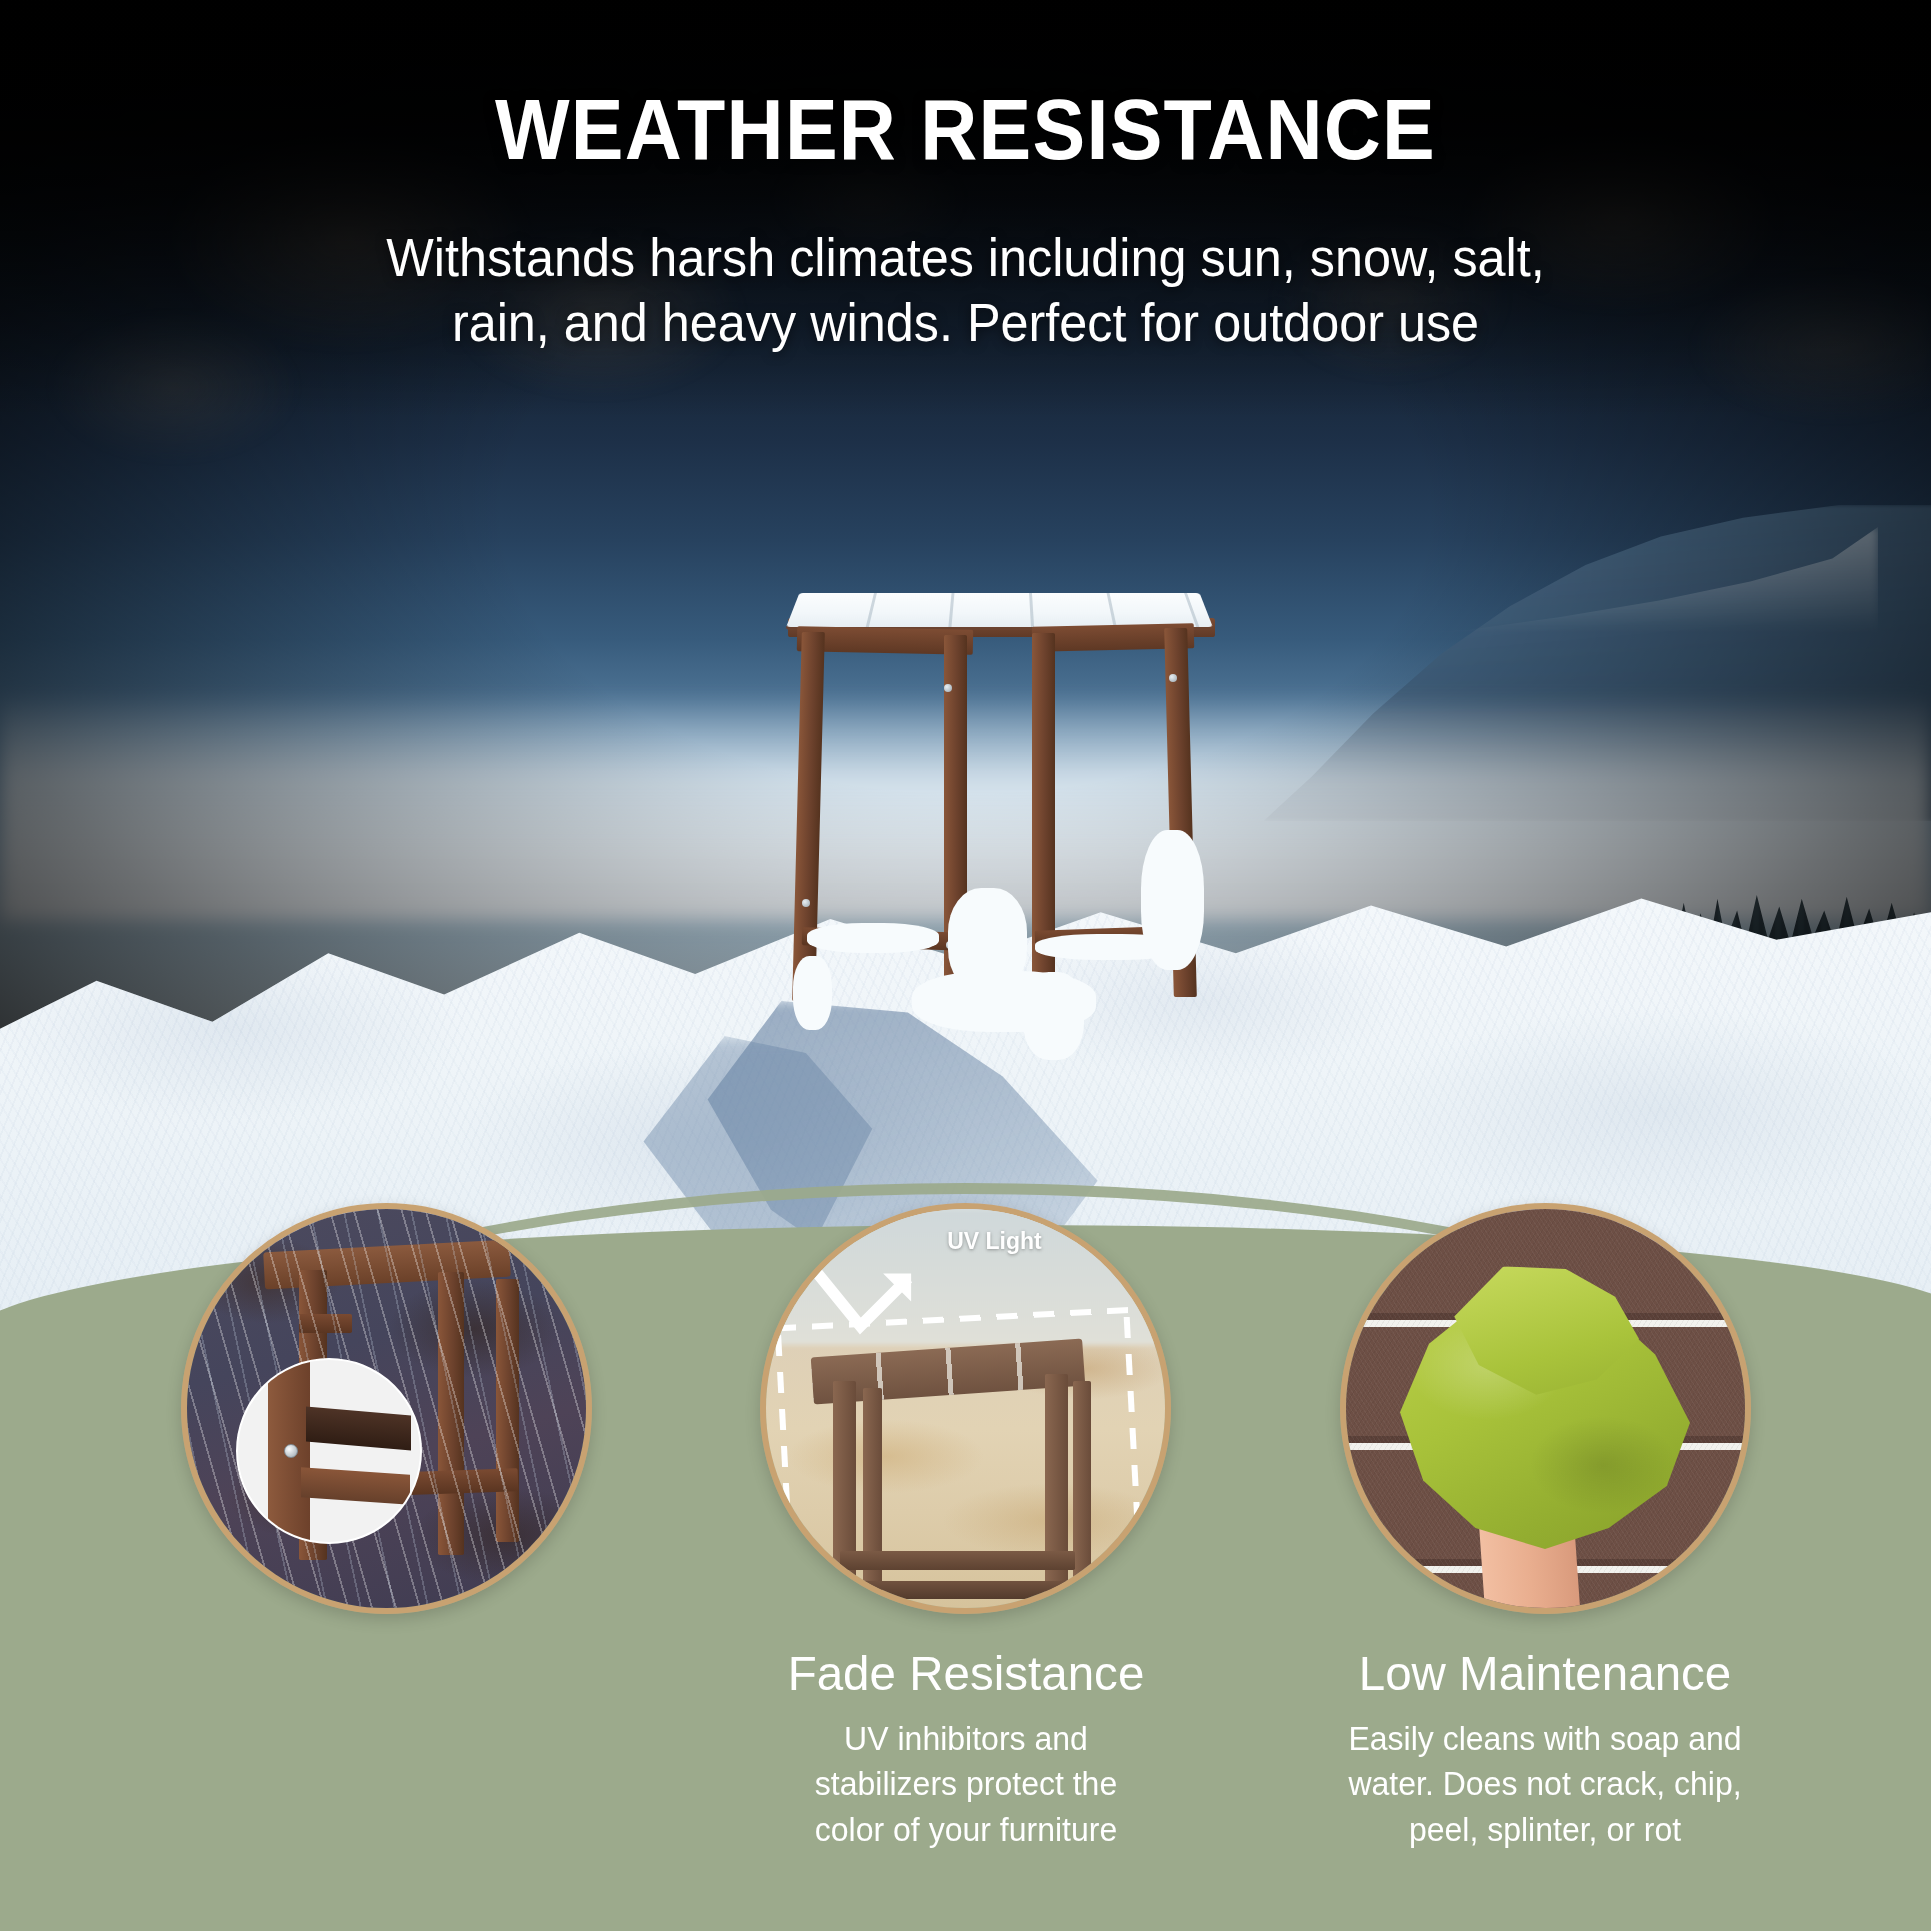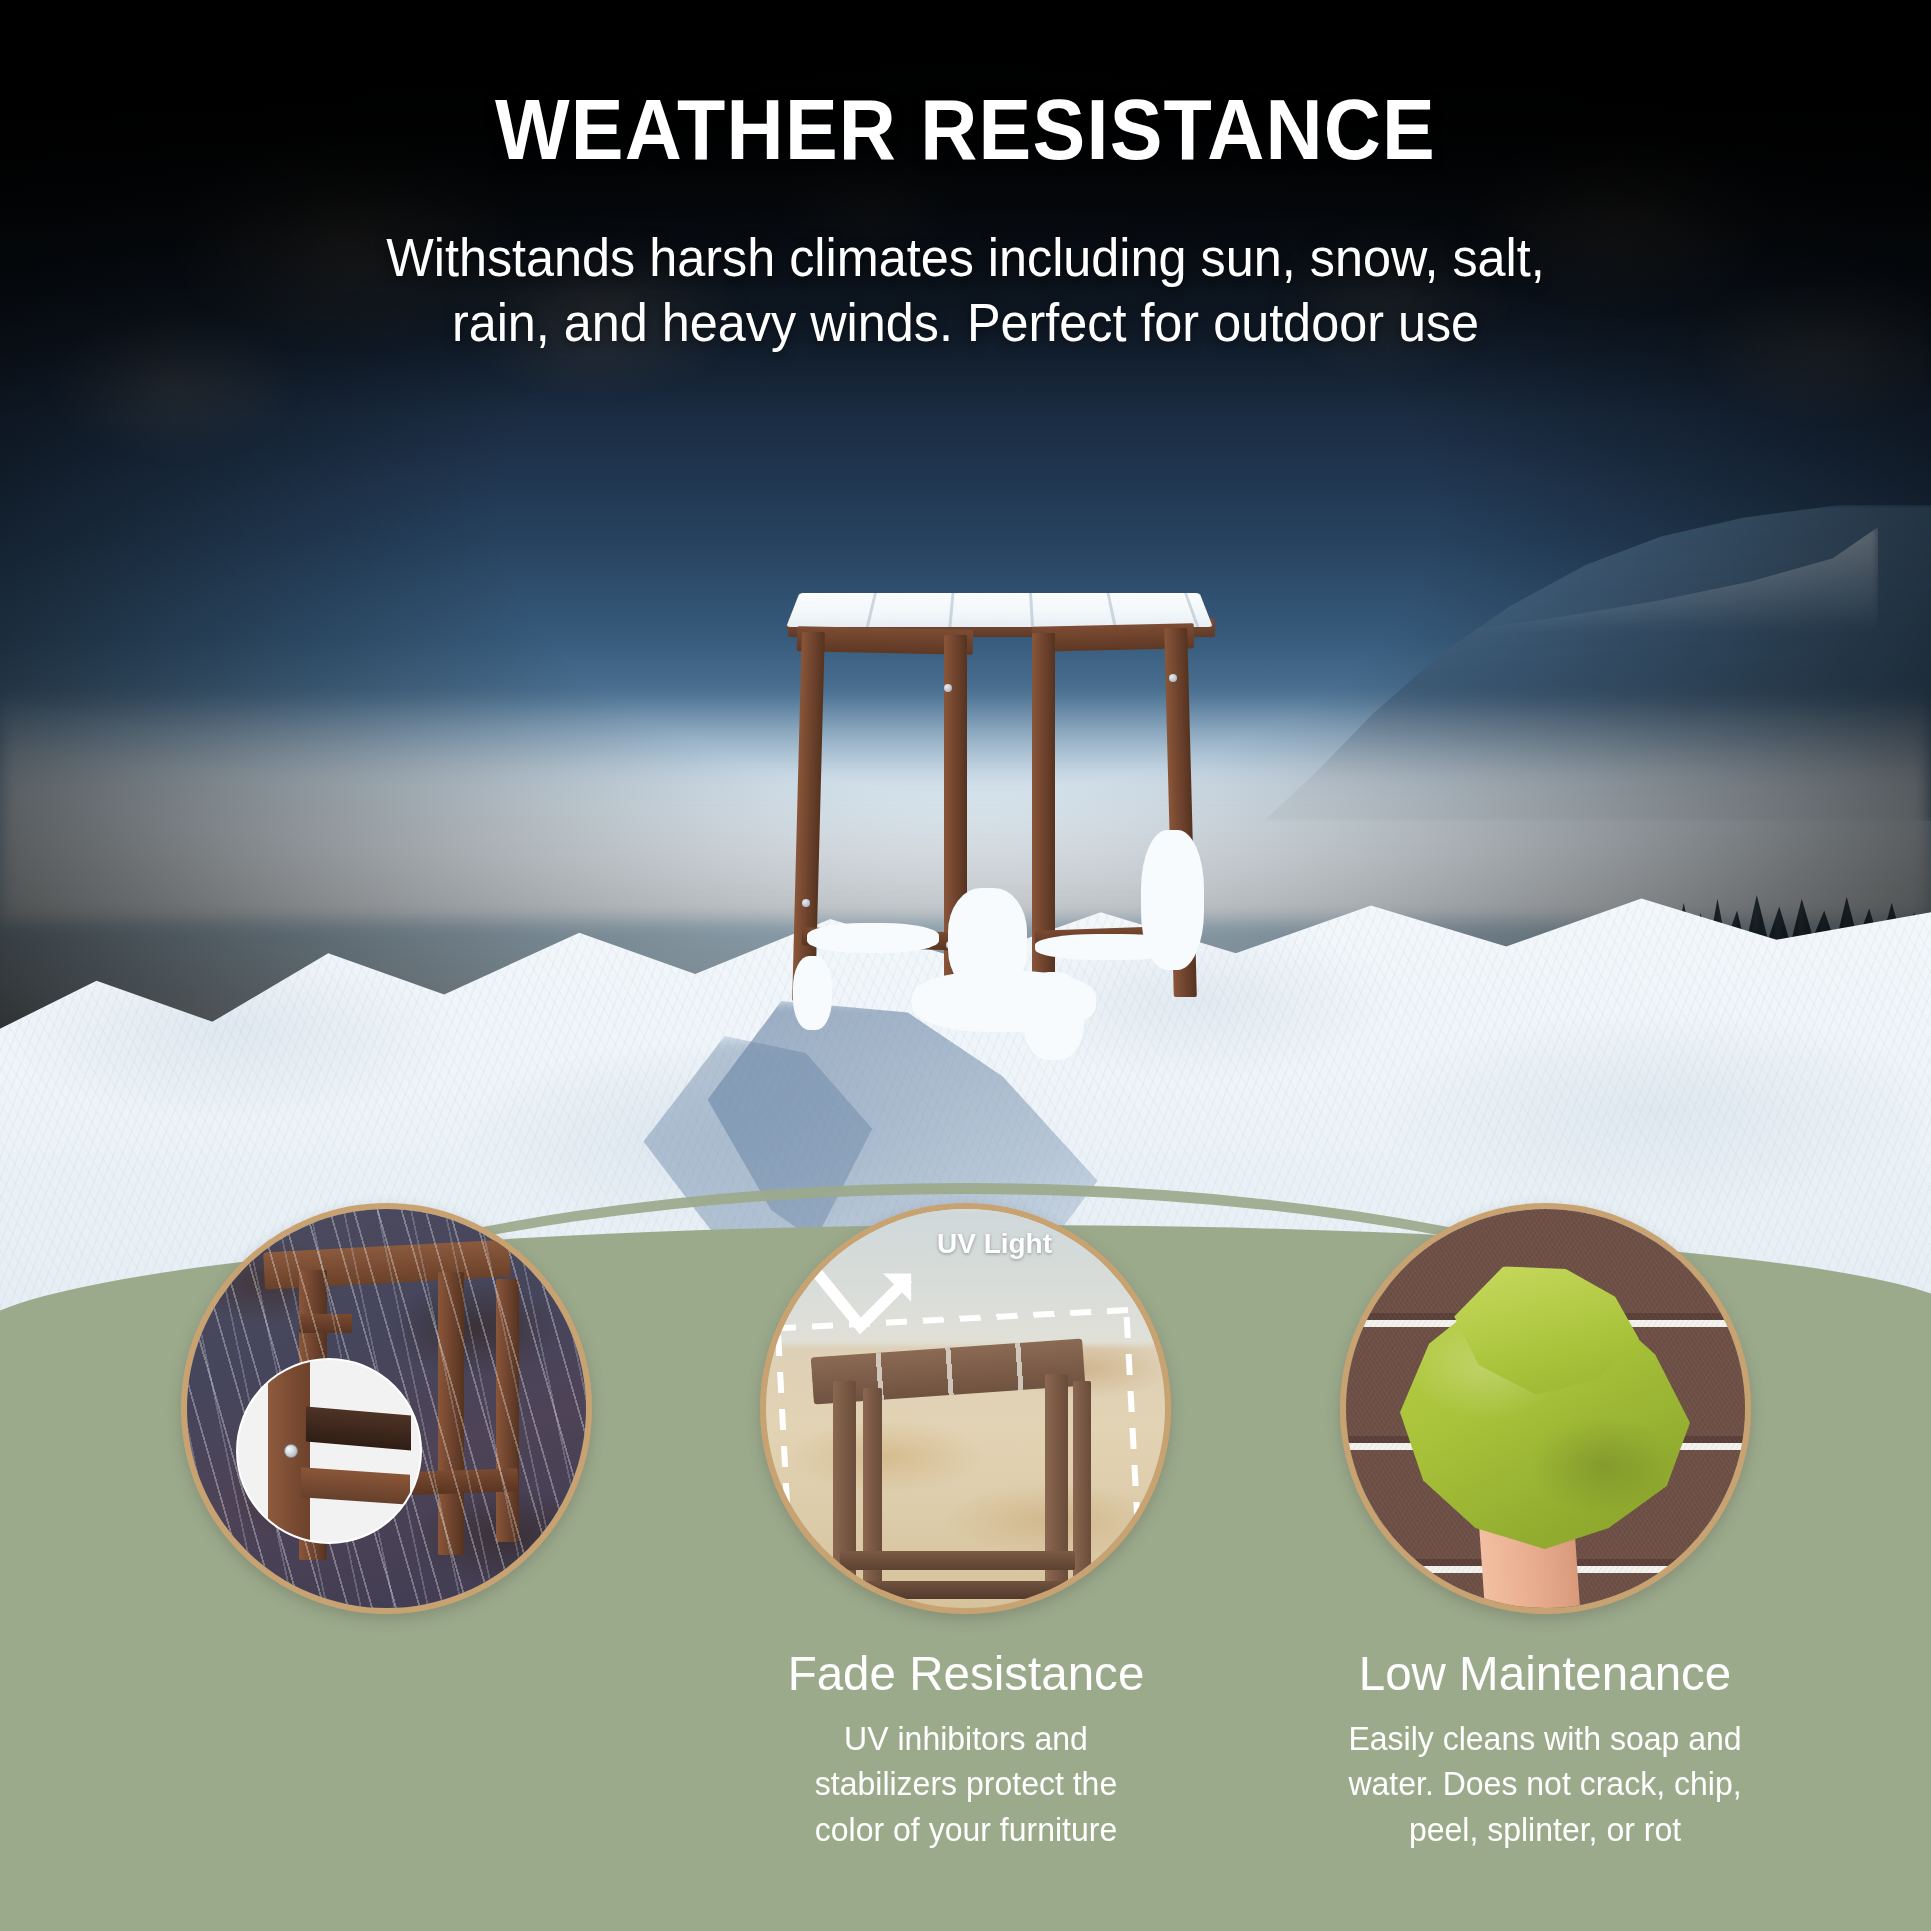--- a/index.html
+++ b/index.html
@@ -262,21 +262,21 @@
     position:absolute; left:16px; top:107px; width:355px; height:290px;
     border:0;
     background:
       repeating-linear-gradient(90deg,#fff 0 21px, transparent 21px 37px) top/100% 6.1px no-repeat,
       repeating-linear-gradient(0deg,#fff 0 21px, transparent 21px 37px) left/6.1px 100% no-repeat,
       repeating-linear-gradient(0deg,#fff 0 21px, transparent 21px 37px) right/6.1px 100% no-repeat;
     transform:rotate(-3deg);
   }
   .uv-label {
     position:absolute; left:97px; top:19.3px; width:263px;
-    color:#fff; font-size:28px; font-weight:bold; text-align:center;
+    color:#fff; font-size:23px; font-weight:bold; text-align:center;
     text-shadow:0 0.9px 3.5px rgba(0,0,0,.35);
   }
   .uv-arrow { position:absolute; left:26px; top:33px; width:149px; height:105px; }
 
   
   .deck-scene {
     position:absolute; inset:0;
     background:
       repeating-linear-gradient(180deg,
         #6d4f45 0 104px,

